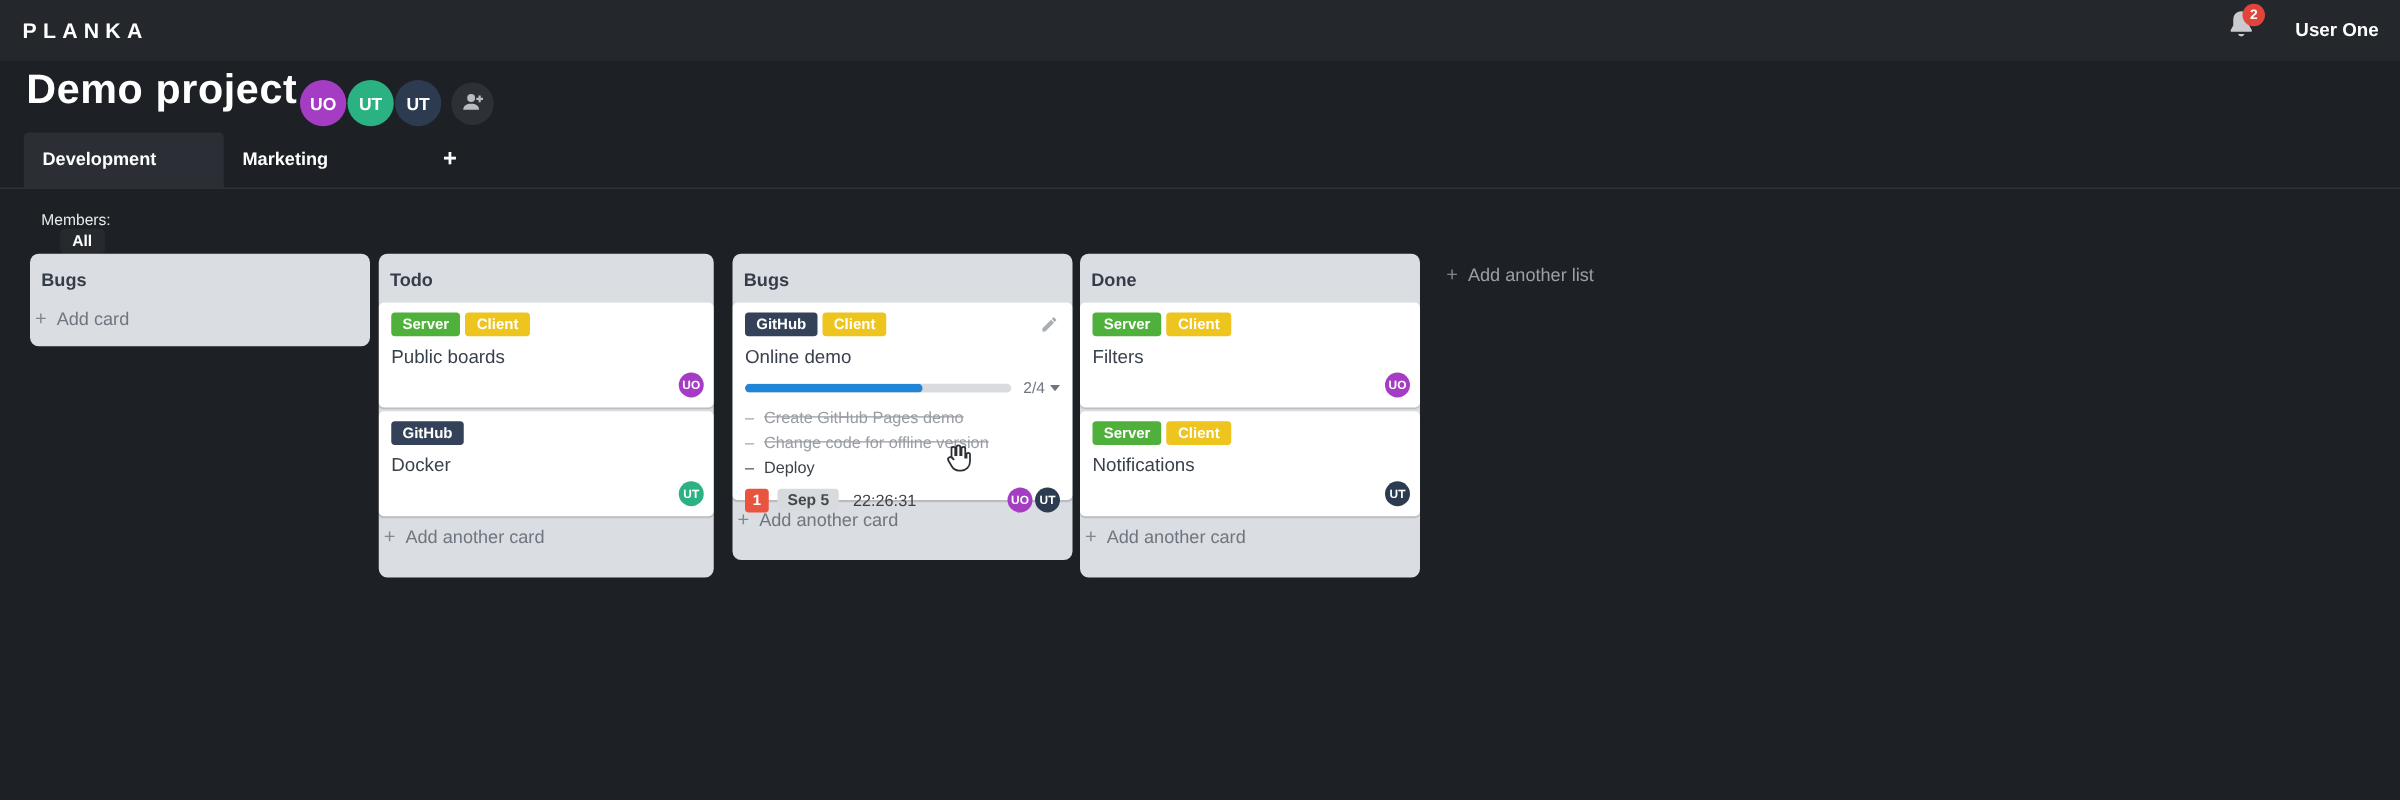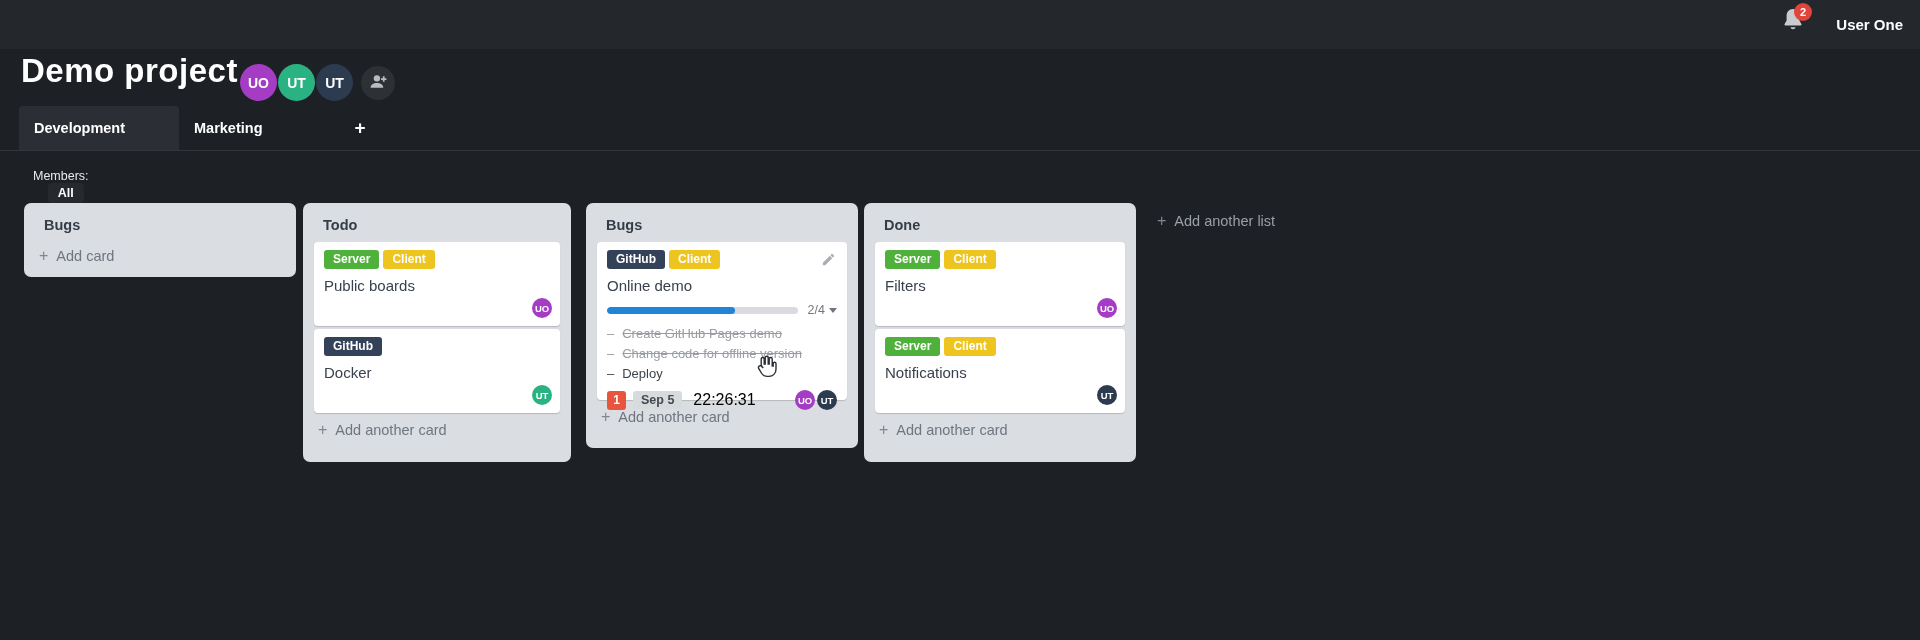--- a/index.html
+++ b/index.html
@@ -40,21 +40,21 @@
   .filterbar { position:absolute; left:33px; top:169px; display:flex; align-items:center;
                color:#e8e9ea; font-size:12.5px;flex-direction:column; }
   .filter-label { margin-right:10px; }
   .filter-chip { background:#26292e; color:#ffffff; font-weight:bold; padding:3px 10px;
                  border-radius:4px; cursor:pointer; }
   .filter-gap { width:30px; }
 
   
   .board { position:absolute; left:24px; top:203px; width:1896px; height:437px; }
   .list { position:absolute; top:0; width:272px; background:#dadde1; border-radius:7px;
-          padding:8px 11px; overflow:hidden; }
+          padding:8px 0; overflow:hidden; }
   .list-bugs  { left:0;     height:74px;  }
   .list-todo  { left:279px; height:259px; width:268px; }
   .list-doing { left:562px; height:245px; }
   .list-done  { left:840px; height:259px; }
   .list-title { color:#353d49; font-size:14.5px; font-weight:bold; padding:6px 9px 0 9px; height:28px; }
   .add-row { display:flex; align-items:center; color:#6e7680; font-size:14.5px; padding:8px 9px 4px 4px;
              cursor:pointer; }
   .plus-glyph { font-size:16px; margin-right:8px; color:#81878f; font-weight:normal; }
 
   .card { position:relative; background:#ffffff; border-radius:4px; box-shadow:0 1px 1px rgba(20,24,30,.18);
@@ -82,34 +82,35 @@
   .task { font-size:13px; line-height:20px; display:flex; }
   .task .dash { margin-right:8px; }
   .task.done { color:#989ca3; }
   .task.done .task-text { text-decoration:line-through; }
   .task.pending { color:#3c434b; }
   .card-footer { display:flex; align-items:center; margin-top:6px; }
   .notif-badge { width:19px; height:19px; border-radius:3px; color:#fff; font-size:12px; font-weight:bold;
                  display:flex; align-items:center; justify-content:center; }
   .due-chip { background:#d8dbde; color:#45494f; font-size:12.5px; font-weight:bold;
               padding:2px 8px; border-radius:3px; margin-left:7px; cursor:pointer;text-align:right; }
-  .timer { color:#000000; font-size:16px; margin-left:11px; cursor:pointer; }
+  .timer { color:#404040; font-size:13px; margin-left:11px; cursor:pointer; }
   .footer-avatars { margin-left:auto; display:flex; }
 
   .add-list { position:absolute; left:1133px; top:9px; display:flex; align-items:center;
               color:#9ba0a8; font-size:14.5px; cursor:pointer; background:none; border:none;
               font-family:inherit; }
   .hand-cursor { position:absolute; left:753px; top:353px; width:24px; height:26px; z-index:5; }
 </style>
 </head>
 <body>
 
 <div class="screen">
 
   <header class="topbar">
+    <div class="logo">PLANKA</div>
     <div class="bell-wrap">
       <span class="bell-badge">2</span>
       <span>
         <svg width="24" height="26" viewBox="0 0 24 26">
           <path d="M12 2c-3.9 0-6.4 2.9-6.4 7v4.4l-2 3.5c-.4.7 0 1.5.9 1.5h15c.9 0 1.3-.8.9-1.5l-2-3.5V9c0-4.1-2.5-7-6.4-7z" fill="#c9cbce"></path>
           <path d="M9.4 20.2a2.7 2.7 0 0 0 5.2 0z" fill="#c9cbce"></path>
         </svg>
       </span>
     </div>
     <div class="username">User One</div>

